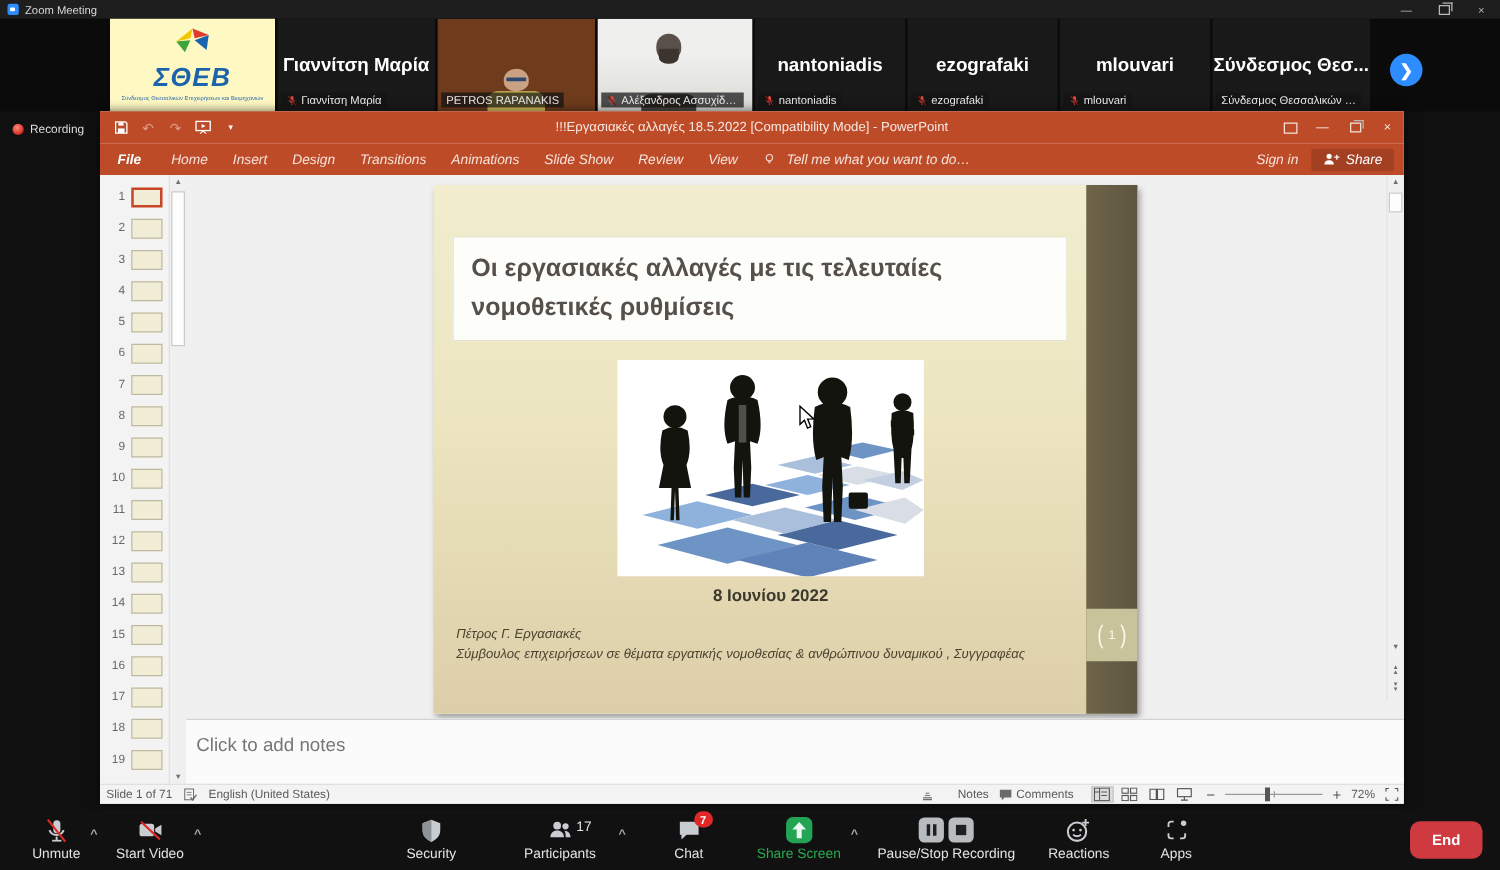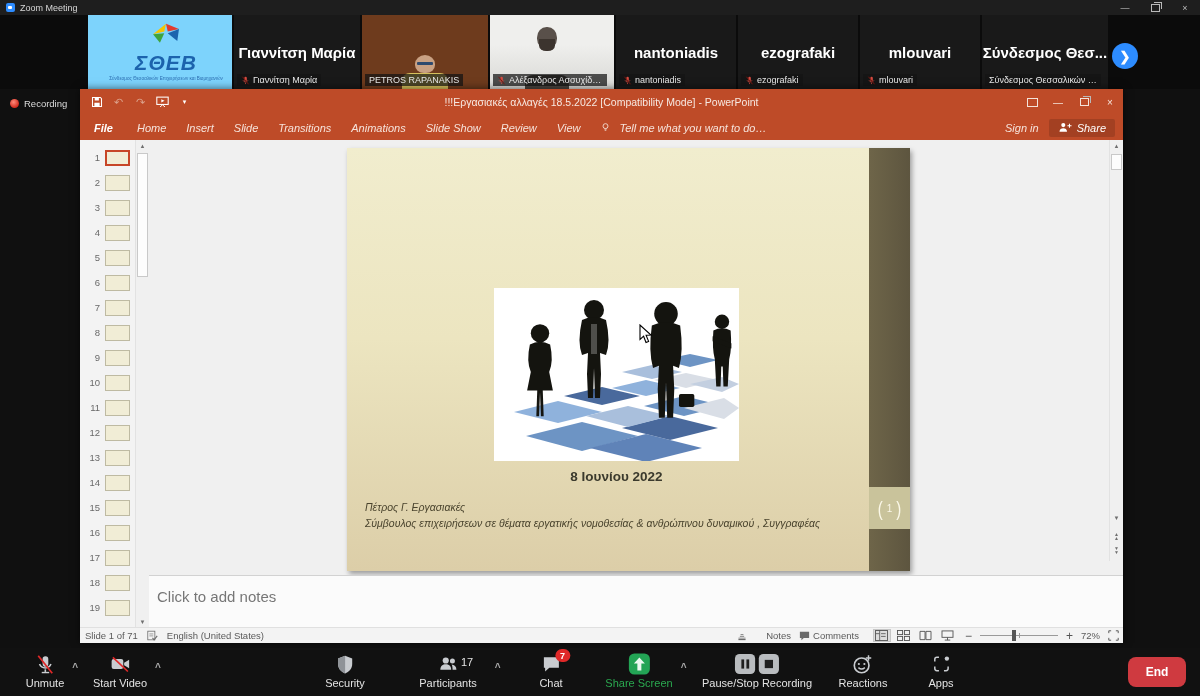--- a/index.html
+++ b/index.html
@@ -13,21 +13,21 @@
   .os-controls .wbtn{width:30px;display:flex;align-items:center;justify-content:center;color:#b9b9b9;font-size:9px;}
   .restore-glyph{display:inline-block;width:7px;height:6px;border:1px solid #b9b9b9;position:relative;}
   .restore-glyph:before{content:"";position:absolute;left:2px;top:-3px;width:7px;height:6px;border:1px solid #b9b9b9;border-bottom:none;border-left:none;}
   
   .strip{position:absolute;left:0;top:15px;right:0;height:74px;background:#0b0b0b;display:flex;gap:2px;padding-left:88px;box-sizing:border-box;}
   .tile{position:relative;height:100%;background:#191919;flex:0 0 auto;overflow:hidden;}
   .tile.active{box-shadow:inset 0 0 0 2px #6ABF3A;}
   .tile .bigname{position:absolute;inset:0;display:flex;align-items:center;justify-content:center;color:#fff;font-weight:bold;font-size:15px;white-space:nowrap;}
   .tile .plabel{position:absolute;left:3px;bottom:3px;background:rgba(20,20,20,.72);color:#e9e9e9;font-size:9px;padding:1px 4px;display:flex;align-items:center;gap:3px;max-width:92%;box-sizing:border-box;}
   .plabel .ltext{white-space:nowrap;overflow:hidden;text-overflow:ellipsis;}
-  .tile.logo-tile{background:#7dd3fc;display:flex;flex-direction:column;align-items:center;justify-content:center;padding-left:12px;}
+  .tile.logo-tile{background:#fef9c3;display:flex;flex-direction:column;align-items:center;justify-content:center;}
   .logo-acronym{color:#1C63AD;font-weight:bold;font-style:italic;font-size:21px;line-height:1;letter-spacing:1px;}
   .logo-sub{color:#2B6CB0;font-size:4.6px;text-align:center;margin-top:3px;line-height:1.4;}
   .video-bookshelf{position:absolute;inset:0;background:
     repeating-linear-gradient(90deg,rgba(0,0,0,.18) 0 3px,transparent 3px 14px),
     repeating-linear-gradient(0deg,transparent 0 20px,#3d1d08 20px 24px),
     linear-gradient(#7c4423,#60globalThis);background-color:#6e3b1d;}
   .bk-person{position:absolute;left:50%;bottom:0;transform:translateX(-50%);width:54px;height:34px;}
   .bk-head{position:absolute;left:50%;top:0;transform:translateX(-50%);width:20px;height:18px;border-radius:50% 50% 45% 45%;background:#c9a183;}
   .bk-glasses{position:absolute;left:50%;top:7px;transform:translateX(-50%);width:16px;height:3px;background:#2e4a6e;border-radius:1px;}
   .bk-body{position:absolute;left:50%;bottom:0;transform:translateX(-50%);width:46px;height:16px;border-radius:8px 8px 0 0;background:#d6c05c;}
@@ -246,21 +246,21 @@
           </span>
         <span class="wbtn">×</span>
       </div>
     </div>
 
     <div class="ppt-tabs">
       <span class="tab file">File</span>
       <span style="display:flex;height:100%;">
           <span class="tab">Home</span>
           <span class="tab">Insert</span>
-          <span class="tab">Slide</span>
+          <span class="tab">Design</span>
           <span class="tab">Transitions</span>
           <span class="tab">Animations</span>
           <span class="tab">Slide Show</span>
           <span class="tab">Review</span>
           <span class="tab">View</span>
         </span>
       <span class="tellme">
         <svg width="11" height="11" viewBox="0 0 16 16" fill="none" stroke="#F2DCD2" stroke-width="1.3">
             <circle cx="8" cy="6" r="3.6"></circle>
             <path d="M6.4,10.2 h3.2 M6.8,12 h2.4"></path>
@@ -366,20 +366,24 @@
       </div>
 
       <div class="right-region">
         <div class="canvas">
           <div class="slide">
             <div class="side-bar"></div>
             <div class="page-box">
               <span class="brk">(</span>
                 <span>1</span>
                 <span class="brk">)</span>
+            </div>
+            <div class="slide-titlebox">
+              <div class="slide-title">Οι εργασιακές  αλλαγές με τις τελευταίες
+νομοθετικές  ρυθμίσεις</div>
             </div>
             <div class="slide-img">
               <svg width="245" height="173" viewBox="0 0 245 173">
                 <rect width="245" height="173" fill="#ffffff"></rect>
                 <g>
                   <path d="M32,148 L88,134 L144,148 L88,163 Z" fill="#6D94C4"></path>
                   <path d="M96,160 L152,146 L208,160 L152,174 Z" fill="#5F83B8"></path>
                   <path d="M128,140 L176,128 L224,140 L176,152 Z" fill="#49699C"></path>
                   <path d="M20,124 L64,113 L108,124 L64,135 Z" fill="#8FB2DC"></path>
                   <path d="M92,128 L134,118 L176,128 L134,139 Z" fill="#A9BFDC"></path>

